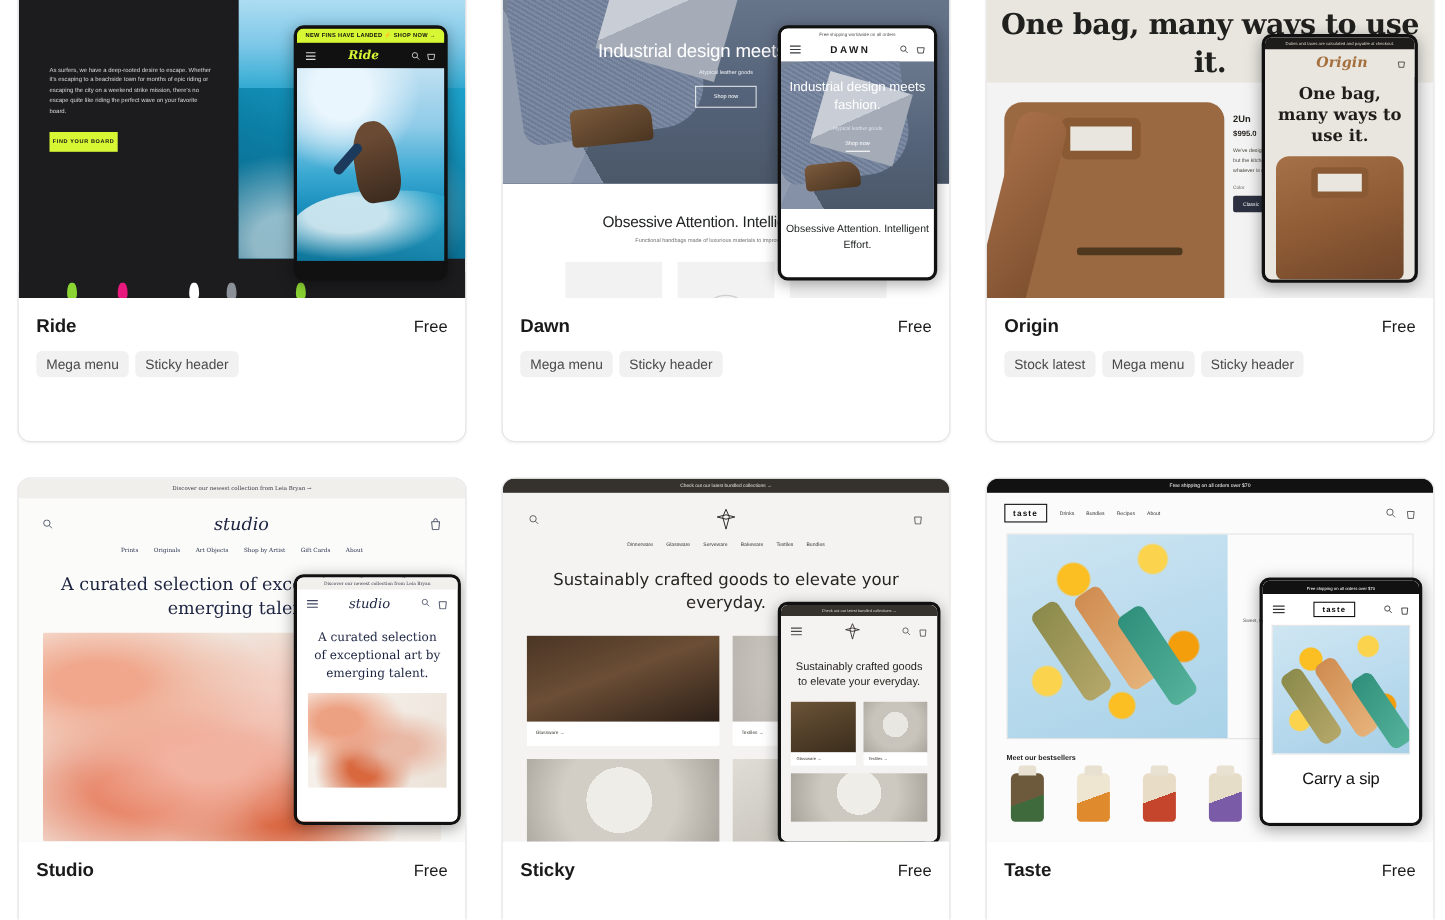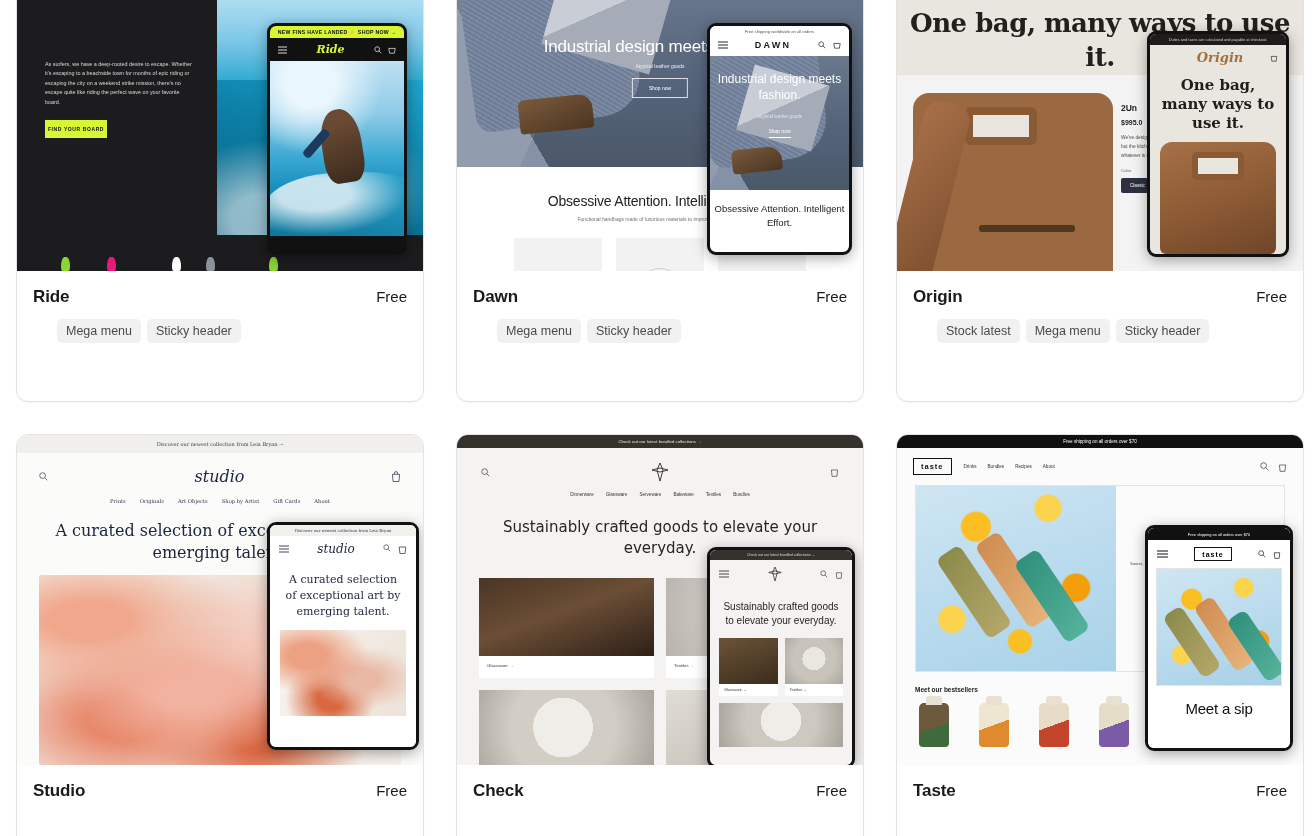--- a/index.html
+++ b/index.html
@@ -34,21 +34,21 @@
     background: #f3f3f3;
   }
   .card.row1 .preview { height: 286px; margin-top: 0; }
   .card.row2 .preview { height: 330px; }
   .meta { padding: 16px 16px 12px 16px; }
   .meta-top {
     display: flex; justify-content: space-between; align-items: baseline;
   }
   .title { font-size: 17px; font-weight: bold; color: #1a1a1a; letter-spacing: -0.1px; }
   .price { font-size: 15px; font-weight: normal; color: #1a1a1a; }
-  .tags { margin-top: 12px; display: flex; gap: 6px; flex-wrap: wrap; margin-left: 24px; }
+  .tags { margin-top: 12px; display: flex; gap: 6px; flex-wrap: wrap; }
   .tag {
     background: #f1f1f1; color: #4a4a4a;
     font-size: 12.5px; padding: 5px 9px; border-radius: 5px;
     white-space: nowrap;
   }
 
   
   .desktop { position: absolute; inset: 0; }
   .mobile {
     position: absolute;
@@ -692,21 +692,21 @@
               <div class="craft-mimg" style="background:radial-gradient(circle at 50% 45%, #e9e7e2 0 30%, #c8c4bc 30% 55%, #a9a59d 100%)"></div>
               <div class="craft-mcap">Textiles →</div>
             </div>
           </div>
           <div style="margin:7px 9px 0;height:44px;background:radial-gradient(circle at 50% 40%, #efede8 0 30%, #cdc9c1 30% 52%, #a7a39b 100%)"></div>
         </div>
       </div>
     </div>
     <div class="meta">
       <div class="meta-top">
-        <span class="title">Check</span>
+        <span class="title">Sticky</span>
         <span class="price">Free</span>
       </div>
     </div>
   </div>
 
   <div class="card row2">
     <div class="preview">
       <div class="desktop taste-desk">
         <div class="taste-ann">Free shipping on all orders over $70</div>
         <div class="taste-nav">
@@ -775,21 +775,21 @@
                     <path d="M1.6 3.3h6.8l-.7 7H2.3z" stroke="#111" fill="none" stroke-width="1"></path>
                   </svg>
               </span>
             </span>
           </div>
           <div class="taste-mphoto">
             <div class="bottle" style="left:24px;top:36px;width:22px;height:74px;background:linear-gradient(160deg,#8a8a4a,#b5a76a)"></div>
             <div class="bottle" style="left:56px;top:26px;width:22px;height:78px;background:linear-gradient(160deg,#cf8b50,#e6b47c)"></div>
             <div class="bottle" style="left:88px;top:40px;width:22px;height:74px;background:linear-gradient(160deg,#2e8f7a,#56b39c)"></div>
           </div>
-          <div class="taste-sip">Meet a sip</div>
+          <div class="taste-sip">Carry a sip</div>
         </div>
       </div>
     </div>
     <div class="meta">
       <div class="meta-top">
         <span class="title">Taste</span>
         <span class="price">Free</span>
       </div>
     </div>
   </div>

